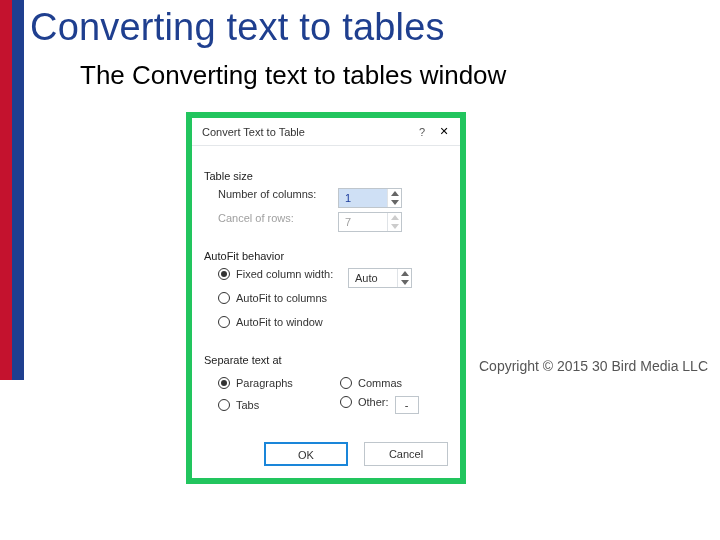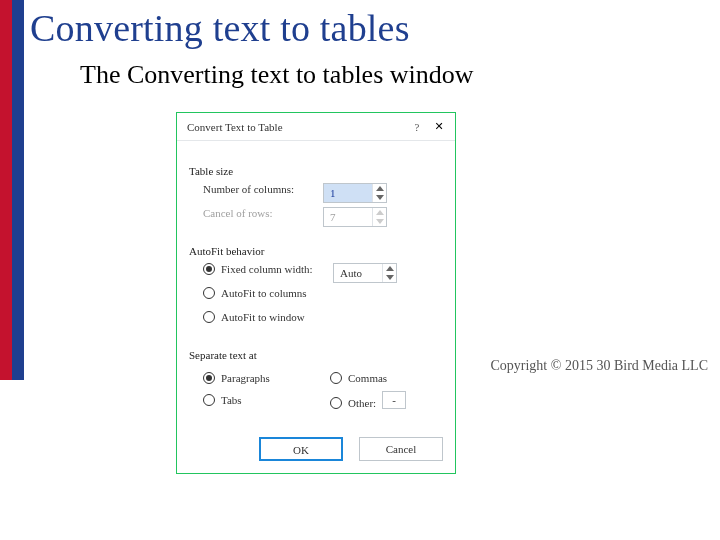--- a/index.html
+++ b/index.html
@@ -1,23 +1,23 @@
 <!DOCTYPE html>
 <html><head>
 <meta charset="utf-8">
 <style>
   * { box-sizing: border-box; margin: 0; padding: 0; }
   html, body { width: 720px; height: 540px; font-family: "Segoe UI", Arial, sans-serif; background: #fff; }
-  .slide { position: relative; width: 720px; height: 380px; font-family: Liberation Serif, serif; }
+  .slide { position: relative; width: 720px; height: 380px; }
   .accent-bar { position: absolute; left: 0; top: 0; bottom: 0; width: 24px; background: linear-gradient(to right, #c4122e 0 12px, #1f3f8f 12px 24px); }
   .title { position: absolute; left: 30px; top: 6px; font-size: 38px; font-weight: 400; color: #1f3f8f; letter-spacing: 0.2px; }
   .subtitle { position: absolute; left: 80px; top: 60px; font-size: 26px; font-weight: 400; color: #000; }
   .copyright { position: absolute; right: 12px; bottom: 6px; font-size: 14px; color: #555; }
 
-  .dialog { position: absolute; left: 176px; top: 112px; width: 280px; border: 1px solid #22c55e; background: #fff; font-size: 11px; color: #333; }
+  .dialog { position: absolute; left: 186px; top: 112px; width: 280px; border: 6px solid #22c55e; background: #fff; font-size: 11px; color: #333; }
   .dlg-titlebar { display: flex; align-items: center; height: 28px; padding: 0 8px 0 10px; border-bottom: 1px solid #e4e7ea; }
   .dlg-titlebar .t { flex: 1 1 auto; color: #333; }
   .dlg-help { width: 16px; text-align: center; color: #555; margin-right: 6px; cursor: pointer; }
   .dlg-close { width: 16px; text-align: center; color: #000; cursor: pointer; }
 
   .dlg-body { padding: 8px 12px 10px 12px; }
   .grp { margin-bottom: 6px; }
   .grp-lbl { margin: 16px 0 6px 0; color: #222; }
   .row { display: flex; align-items: flex-start; height: 22px; margin: 2px 0; }
   .row .lbl { flex: 0 0 134px; padding-left: 14px; color: #333; }
@@ -27,21 +27,21 @@
   .spin.sel .val { background: #cfe0f5; }
   .spin .btns { width: 14px; display: flex; flex-direction: column; border-left: 1px solid #dfe3e7; }
   .spin .btn { flex: 1 1 0; display: flex; align-items: center; justify-content: center; cursor: pointer; }
 
   .rad { position: relative; width: 12px; height: 12px; border: 1px solid #333; border-radius: 50%; margin-right: 6px; margin-left: 14px; flex-shrink: 0; }
   .rad.checked::after { content: ""; position: absolute; left: 2px; top: 2px; width: 6px; height: 6px; background: #333; border-radius: 50%; }
   .radiolbl { color: #333; }
 
   .sep-grid { padding-left: 0; }
   .sep-row { display: flex; align-items: center; height: 22px; }
-  .sep-col { display: flex; align-items: flex-end; width: 50%; }
+  .sep-col { display: flex; align-items: flex-start; width: 50%; }
   .sep-col .rad { margin-left: 14px; }
   .other-box { width: 24px; height: 18px; border: 1px solid #bfc6cc; margin-left: 6px; text-align: center; line-height: 16px; }
 
   .dlg-btns { display: flex; justify-content: flex-end; gap: 16px; padding: 10px 12px 12px 0; }
   .btn-d { min-width: 84px; height: 24px; line-height: 22px; text-align: center; border: 1px solid #bfc6cc; background: #fff; color: #333; cursor: pointer; }
   .btn-d.ok { border: 2px solid #1a86d9; }
 
   svg.chev { width: 8px; height: 5px; display: block; }
 </style>
 </head>

